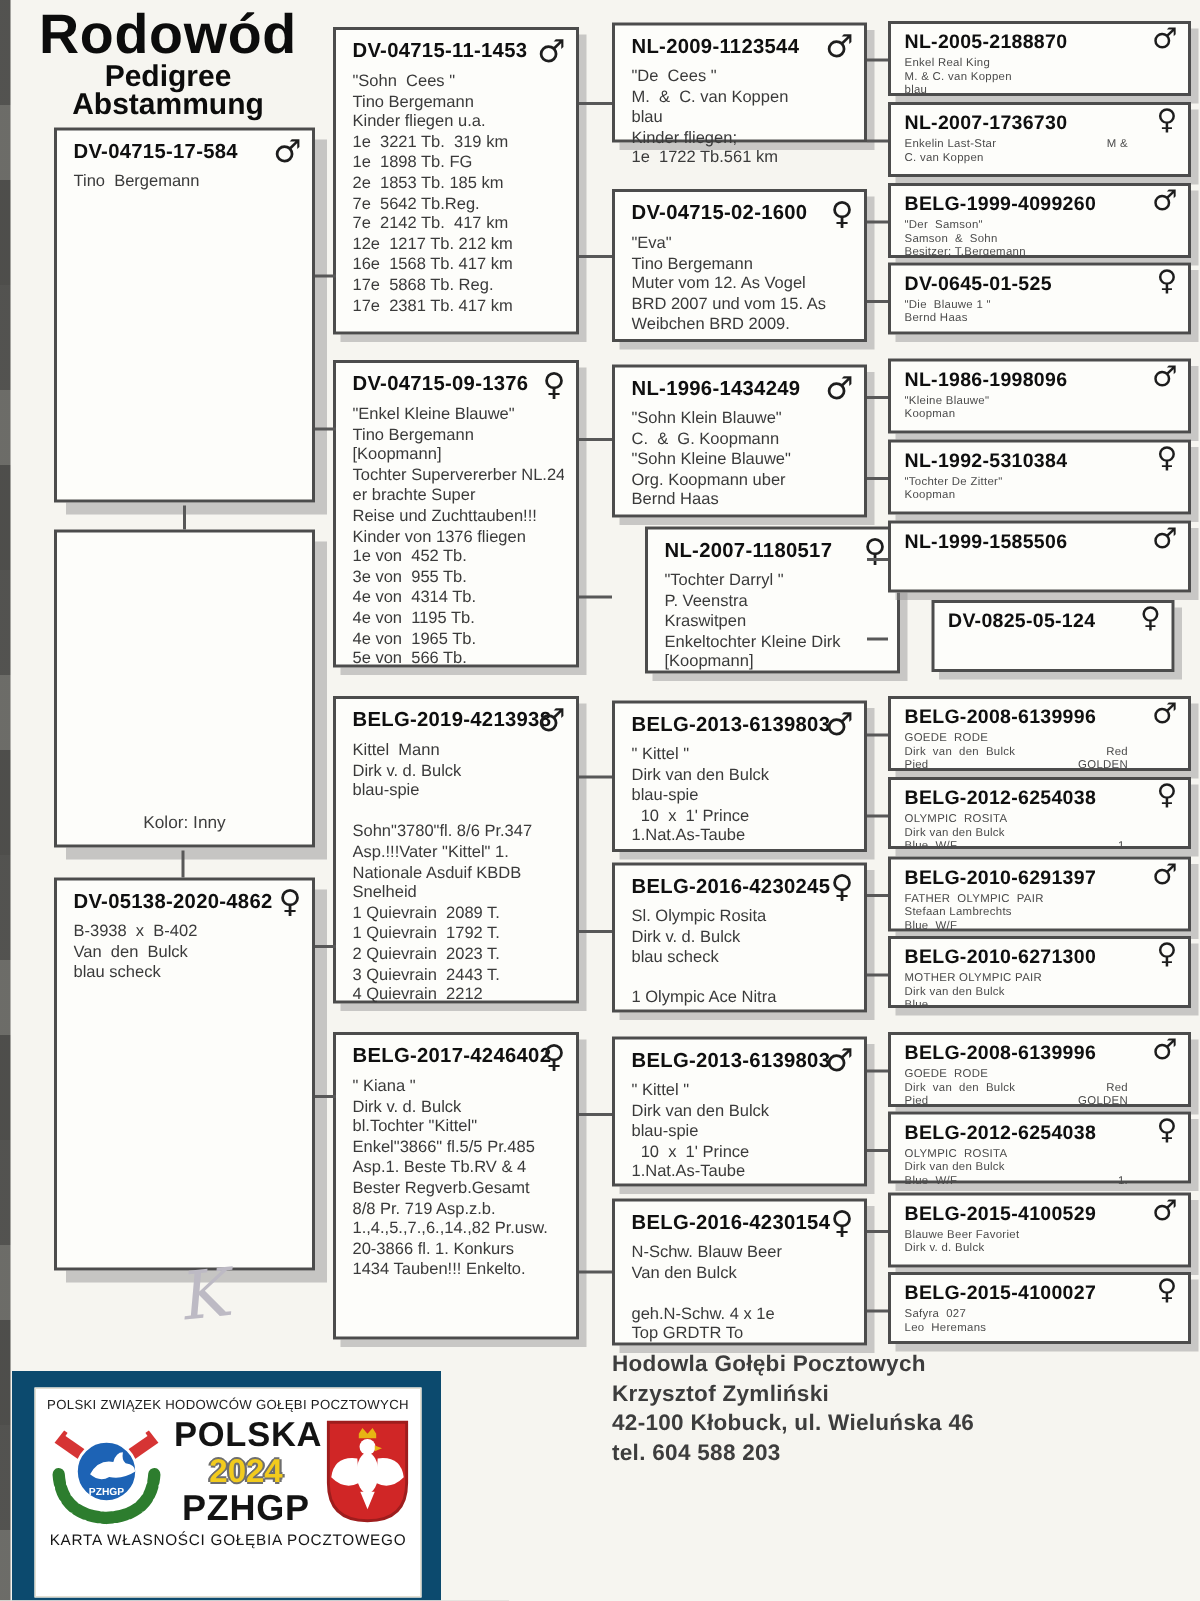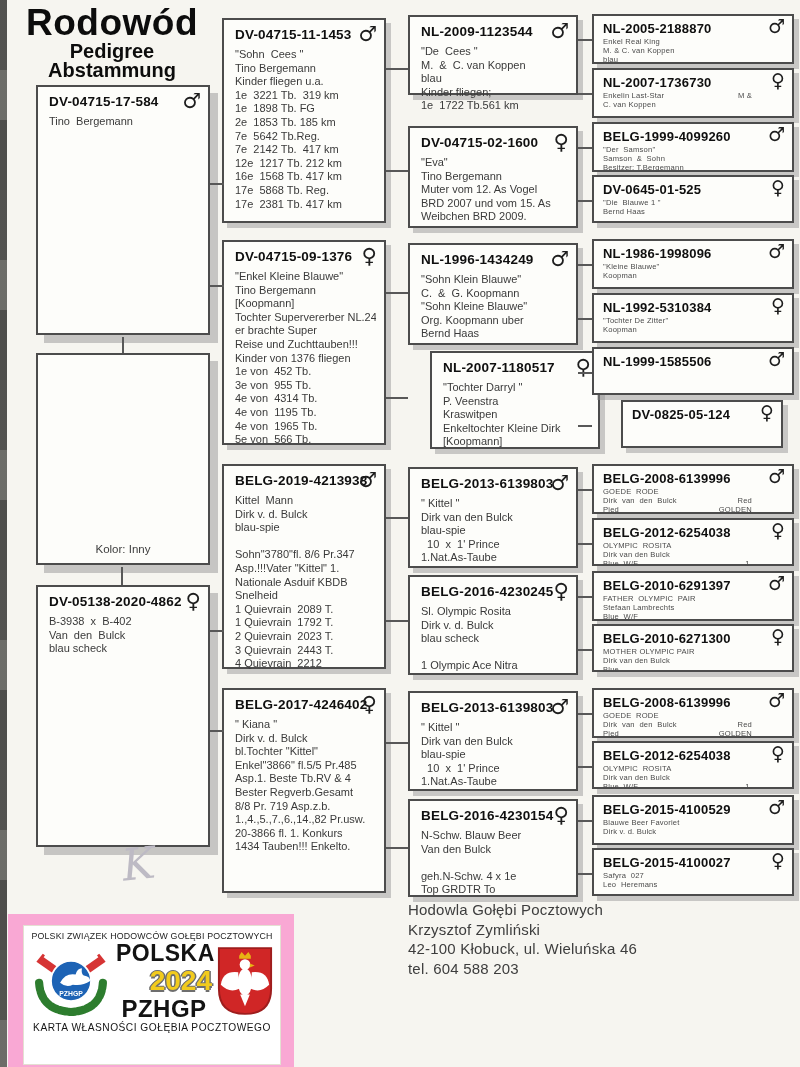--- a/index.html
+++ b/index.html
@@ -30,33 +30,33 @@
   .line.split{display:flex;justify-content:space-between;padding-right:34px;}
   .blank{height:13.6px;}
   .rule .hrow{border-bottom:2px solid #4c4c4c;padding-bottom:4px;margin-bottom:2px;}
   .footer{position:absolute;bottom:8px;left:0;right:0;text-align:center;font-size:11.5px;color:#3e3e3e;}
   .hline{position:absolute;height:2px;background:#585858;}
   .vline{position:absolute;width:2px;background:#585858;}
   
   .handk{position:absolute;left:122px;top:838px;font-family:"DejaVu Serif",serif;font-style:italic;
          font-size:44px;color:#bdbac4;transform:rotate(-6deg);}
   
-  .breeder{position:absolute;left:408px;top:900px;font-weight:normal;font-size:15px;line-height:19.5px;
+  .breeder{position:absolute;left:408px;top:900px;font-weight:bold;font-size:15px;line-height:19.5px;
            color:#3d3d3d;letter-spacing:.2px;}
   
-  .card{position:absolute;left:8px;top:914px;width:286px;height:153px;background:#f9a8d4;
+  .card{position:absolute;left:8px;top:914px;width:286px;height:153px;background:#0c4a6e;
         padding:11px 13px 0 15px;box-sizing:border-box;}
   .card-inner{background:#fff;border:1px solid #e4e0d2;height:140px;box-sizing:border-box;
               padding:5px 5px 0;position:relative;}
   .assoc{font-size:8.8px;letter-spacing:.2px;text-align:center;color:#1c1c1c;white-space:nowrap;}
   .card-mid{display:flex;align-items:center;justify-content:space-between;height:76px;padding:2px 1px 0;}
   .cc{text-align:center;line-height:1;color:#131313;width:96px;}
   .cc .polska{font-size:23px;font-weight:bold;letter-spacing:.5px;}
-  .cc .year{font-size:28px;font-weight:bold;color:#f2cb1d;margin:2px 0;
-            text-shadow:-1.5px 0 #6e6e6e,1.5px 0 #6e6e6e,0 -1.5px #6e6e6e,0 1.5px #6e6e6e;text-align:right;}
+  .cc .year{font-size:22px;font-weight:bold;color:#f2cb1d;margin:2px 0;
+            text-shadow:-1.5px 0 #6e6e6e,1.5px 0 #6e6e6e,0 -1.5px #6e6e6e,0 1.5px #6e6e6e;}
   .cc .org{font-size:24px;font-weight:bold;letter-spacing:.5px;}
   .card-row{display:flex;justify-content:space-between;align-items:flex-start;font-size:17px;
             font-weight:bold;color:#101010;padding:1px 2px 0;}
   .dash{width:46px;border-top:3px solid #343434;transform:rotate(-3deg);margin-top:9px;}
   .card-title{font-size:10.2px;letter-spacing:.5px;text-align:center;color:#151515;margin-top:3px;white-space:nowrap;}
 </style>
 </head>
 <body>
 
 <div id="page">

